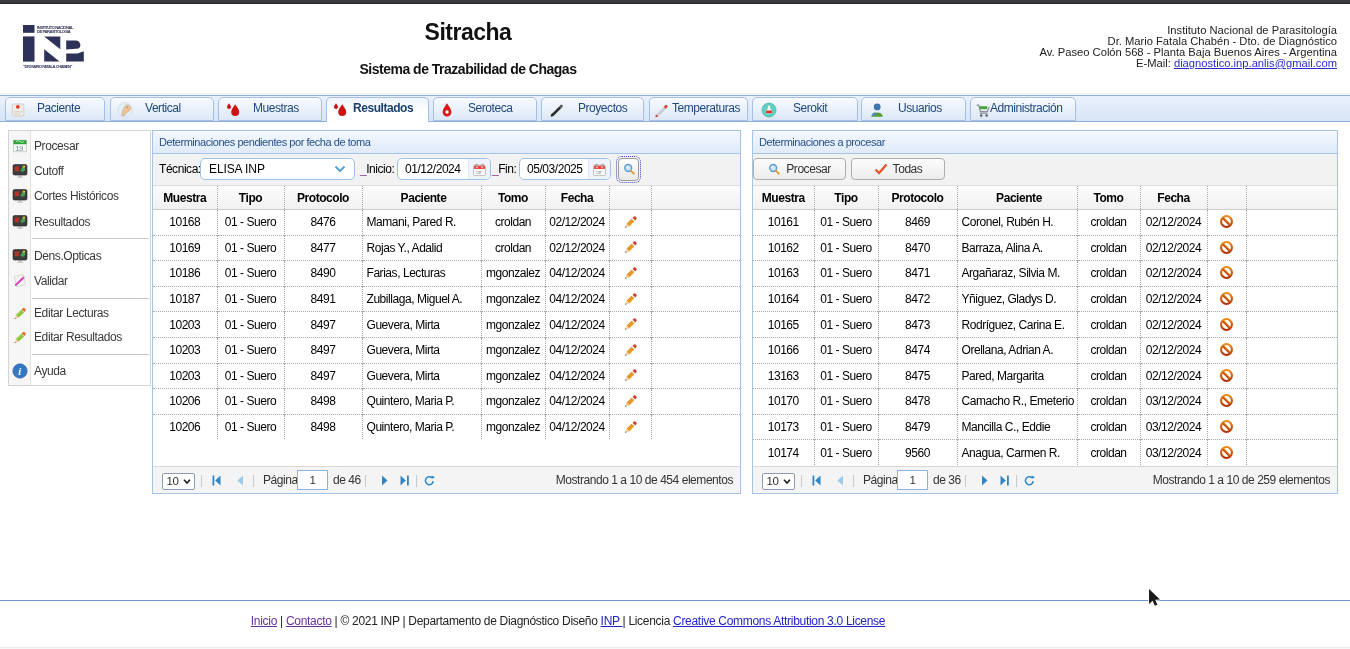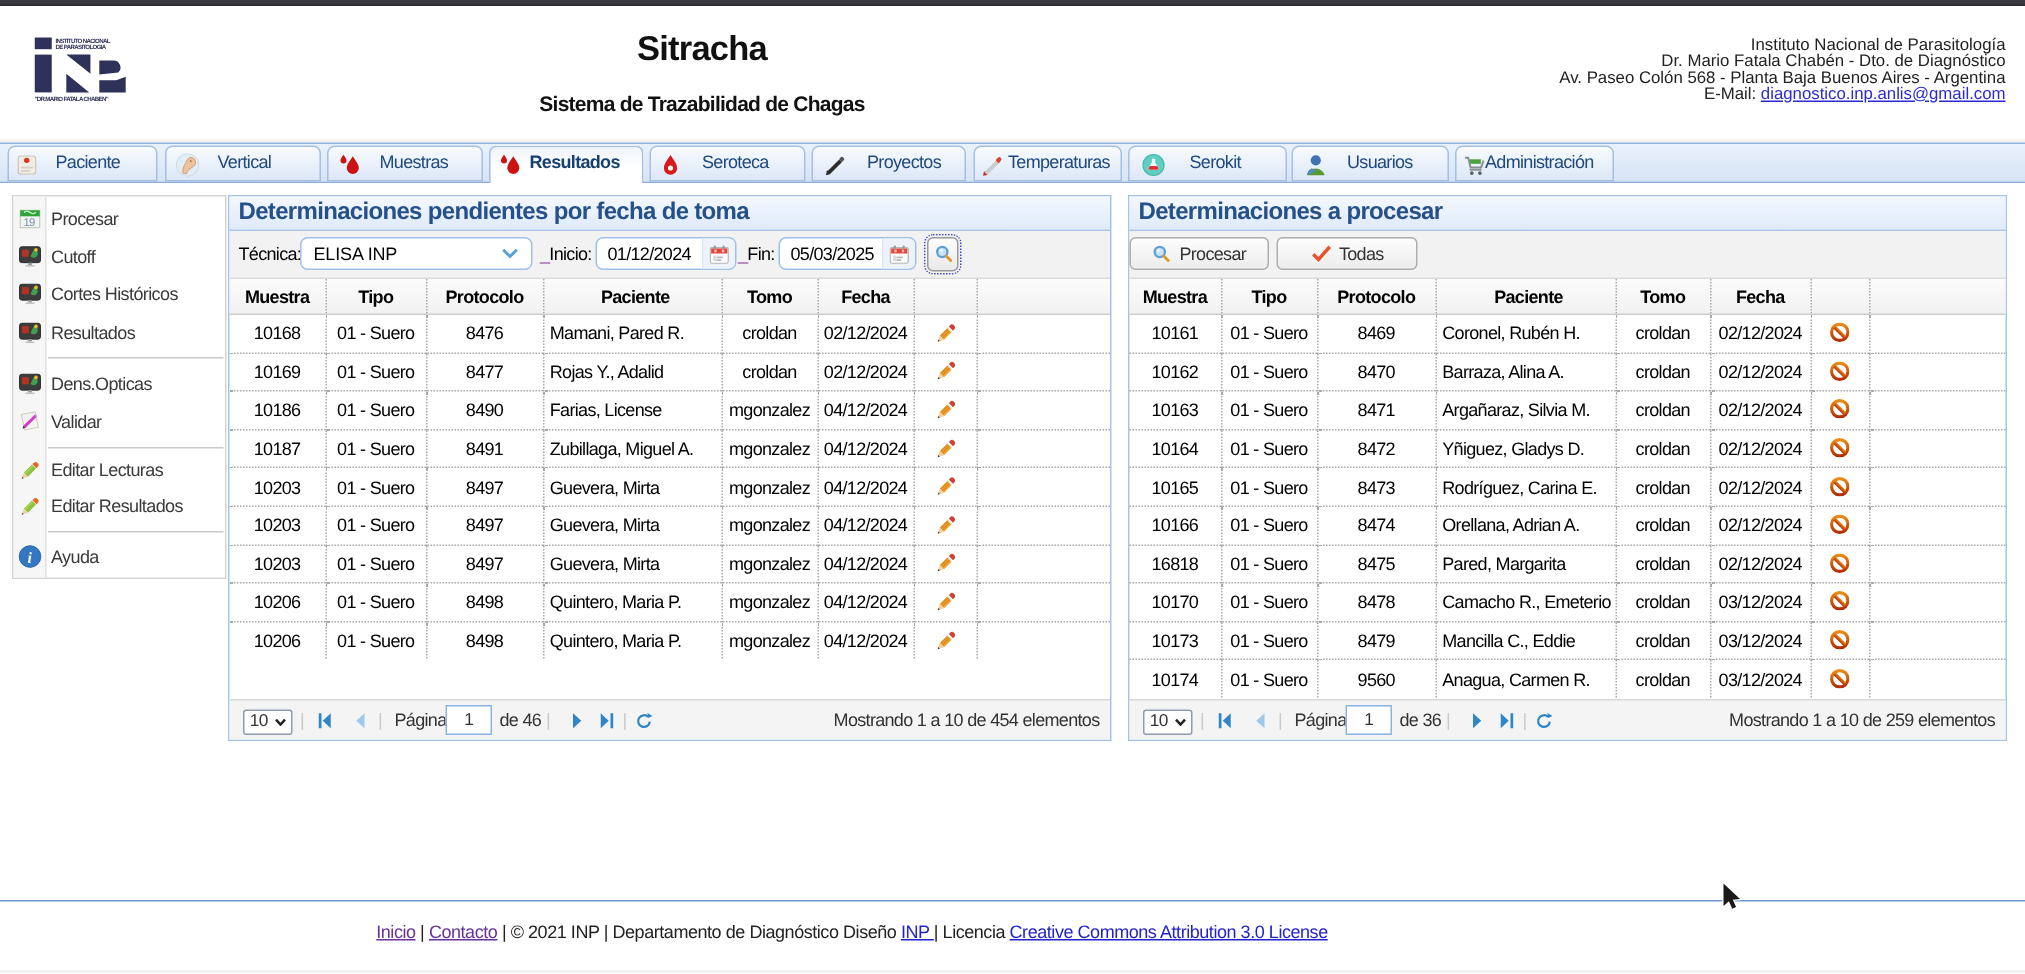--- a/index.html
+++ b/index.html
@@ -23,21 +23,21 @@
  font-weight:bold;color:#17406f;z-index:5;border-radius:5px 5px 0 0}
 
 #sidebar{left:8px;top:130px;width:141px;height:254px;border:1px solid #d4d4d4;background:#fff}
 #sidecol{position:absolute;left:0;top:0;width:21px;height:100%;background:#f6f6f6;border-right:1px solid #e2e2e2}
 .mitem{position:absolute;left:25px;font-size:12px;letter-spacing:-0.4px;color:#3a3a3a;white-space:nowrap}
 .micon{position:absolute;left:3px;width:16px;height:16px}
 .msep{position:absolute;left:23px;right:1px;height:1px;background:#c9c9c9}
 
 .panel{position:absolute;top:130px;border:1px solid #a6c4e8;background:#fff}
 .ptitle{height:22px;line-height:22px;background:linear-gradient(#f4f8fe,#dfeafa);
- border-bottom:1px solid #a6c4e8;font-size:16px;font-weight:bold;color:#25508a;padding-left:6px}
+ border-bottom:1px solid #a6c4e8;font-size:11px;font-weight:normal;color:#25508a;padding-left:6px}
 .prow{position:relative;height:31px;background:#f2f2f2;border-bottom:1px solid #dcdcdc}
 table.grid{border-collapse:collapse;table-layout:fixed;width:100%;font-size:12px}
 table.grid th{font-weight:bold;height:23px;background:linear-gradient(#fcfcfc,#f1f1f1);
  border-bottom:1px solid #ccc;padding:0}
 table.grid td{height:24.6px;padding:0;text-align:center;overflow:hidden;white-space:nowrap}
 table.grid td.l{text-align:left;padding-left:4px}
 table.grid th.l{text-align:center;padding-left:4px}
 table.grid th+th, table.grid td+td{border-left:1px dotted #a8a8a8}
 table.grid tr+tr td{border-top:1px dotted #a8a8a8}
 .pager{position:absolute;left:0;bottom:0;right:0;height:26px;background:#f4f4f4;border-top:1px solid #d8d8d8;font-size:12px;color:#333}
@@ -355,21 +355,21 @@
           <td>02/12/2024</td>
           <td><svg width="15" height="15" viewBox="0 0 14 14" style="vertical-align:-3px">
               <use href="#pencilg"></use>
             </svg></td>
           <td></td>
         </tr>
   <tr>
           <td>10186</td>
           <td>01 - Suero</td>
           <td>8490</td>
-          <td class="l">Farias, License</td>
+          <td class="l">Farias, Lecturas</td>
           <td>mgonzalez</td>
           <td>04/12/2024</td>
           <td><svg width="15" height="15" viewBox="0 0 14 14" style="vertical-align:-3px">
               <use href="#pencilg"></use>
             </svg></td>
           <td></td>
         </tr>
   <tr>
           <td>10187</td>
           <td>01 - Suero</td>
@@ -589,21 +589,21 @@
           <td>8474</td>
           <td class="l">Orellana, Adrian A.</td>
           <td>croldan</td>
           <td>02/12/2024</td>
           <td><svg width="13" height="13" viewBox="0 0 13 13" style="vertical-align:-2px">
               <use href="#noent"></use>
             </svg></td>
           <td></td>
         </tr>
   <tr>
-          <td>16818</td>
+          <td>13163</td>
           <td>01 - Suero</td>
           <td>8475</td>
           <td class="l">Pared, Margarita</td>
           <td>croldan</td>
           <td>02/12/2024</td>
           <td><svg width="13" height="13" viewBox="0 0 13 13" style="vertical-align:-2px">
               <use href="#noent"></use>
             </svg></td>
           <td></td>
         </tr>

